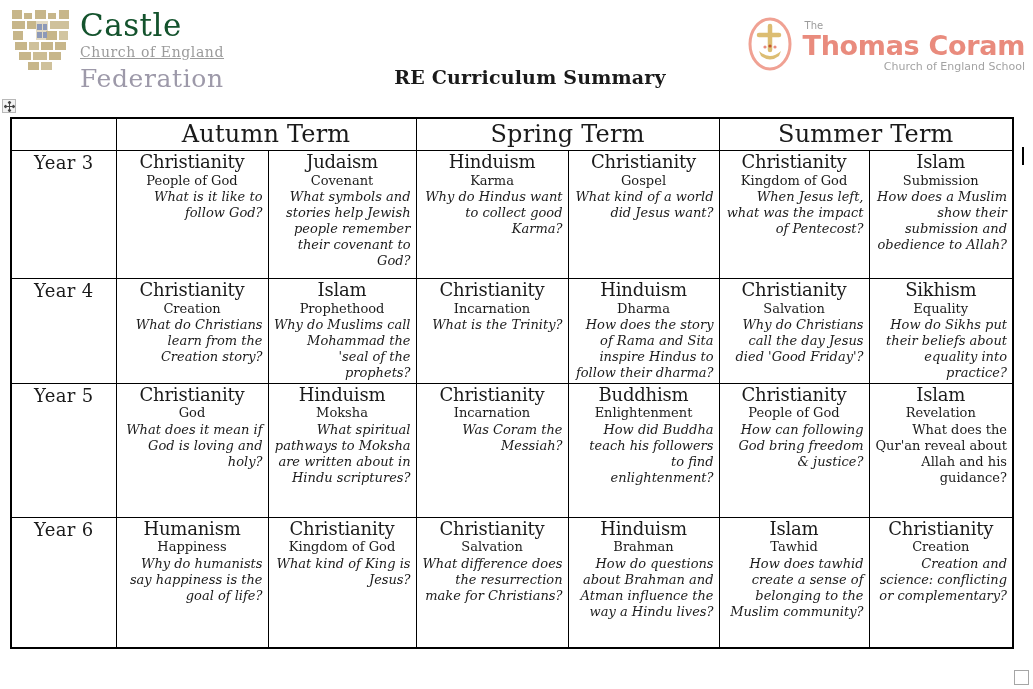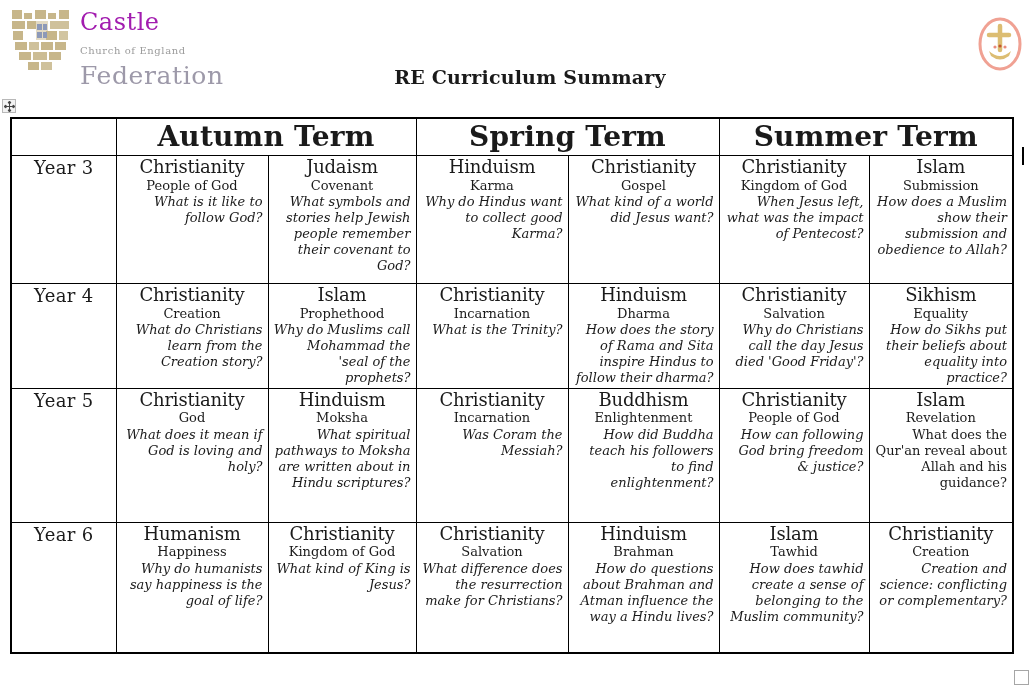--- a/index.html
+++ b/index.html
@@ -3,22 +3,22 @@
 <meta charset="utf-8">
 <style>
   * { margin:0; padding:0; box-sizing:border-box; }
   html,body { width:1033px; height:689px; background:#ffffff; overflow:hidden;
     font-family:"DejaVu Serif", serif; color:#1a1a1a; }
   .page { position:relative; width:1033px; height:689px; background:#fff; }
 
   
   .logo-left { position:absolute; left:10px; top:8px; display:flex; align-items:flex-start; gap:8px; }
   .castle-text { line-height:1; padding-top:2px; }
-  .castle-name { font-size:24px; color:#a21caf; letter-spacing:0.5px; }
-  .castle-sub  { font-size:10px; color:#9b9b9b; letter-spacing:0.6px; margin-top:12px; }
+  .castle-name { font-size:31px; color:#14532d; letter-spacing:0.5px; }
+  .castle-sub  { font-size:14px; color:#9b9b9b; letter-spacing:0.6px; margin-top:4px;text-decoration:underline; }
   .castle-fed  { font-size:25px; color:#9d99a9; letter-spacing:0.6px; margin-top:7px; }
 
   .logo-right { position:absolute; right:8px; top:14px; display:flex; align-items:center; gap:8px; }
   .coram-text { text-align:left; font-family:"DejaVu Sans", sans-serif; line-height:1; }
   .coram-the  { font-size:10px; color:#9b9b9b; margin-left:2px; }
   .coram-name { font-size:27px; color:#e98b7d; font-weight:600; letter-spacing:-0.3px; margin-top:1px; }
   .coram-sub  { font-size:11px; color:#a3a3a3; text-align:right; margin-top:2px; }
 
   
   .page-title { position:absolute; left:0; top:66px; width:1060px; text-align:center;
@@ -29,21 +29,21 @@
     border:1px solid #b8b8b8; background:#f2f2f2; display:flex; align-items:center; justify-content:center; }
   .resize-handle { position:absolute; left:1014px; top:670px; width:15px; height:15px;
     border:1.5px solid #a6a6a6; background:#ffffff; }
   .text-cursor { position:absolute; left:1022px; top:147px; width:2px; height:18px; background:#000; }
 
   
   table.curriculum { position:absolute; left:10px; top:117px; width:1002px;
     border-collapse:collapse; table-layout:fixed; }
   .curriculum th, .curriculum td { border:1.6px solid #000; vertical-align:top; text-align:center; padding:1px 5px 2px; }
   .curriculum { border:2.2px solid #000; }
-  .term-head { font-size:28px; font-weight:700; letter-spacing:0.2px; padding:1px 0 2px; }
+  .term-head { font-size:24px; font-weight:400; letter-spacing:0.2px; padding:1px 0 2px; }
   .year-cell { font-size:18px; font-weight:500; padding-top:3px; letter-spacing:0.3px; }
   .religion  { font-size:18px; font-weight:400; letter-spacing:-0.2px; line-height:1.15; }
   .theme     { font-size:13px; font-weight:500; line-height:1.2; }
   .question  { font-size:13px; font-style:italic; line-height:1.22; margin-top:1px;text-align:right; }
   .question.upright { font-style:normal; }
 </style>
 </head>
 <body>
 
 <div class="page">
@@ -94,20 +94,25 @@
       <svg width="50" height="60" viewBox="0 0 50 60">
         <ellipse cx="25" cy="30" rx="20" ry="25" fill="none" stroke="#f0a193" stroke-width="3"></ellipse>
         <path d="M25 12 v24" stroke="#dcbd72" stroke-width="4.5" fill="none" stroke-linecap="round"></path>
         <path d="M14 21 h20" stroke="#dcbd72" stroke-width="4.5" fill="none" stroke-linecap="round"></path>
         <path d="M14 37 q11 10 22 0 l-2 5 q-9 7 -18 0 z" fill="#dcbd72"></path>
         <circle cx="20" cy="33" r="1.6" fill="#e98b7d"></circle>
         <circle cx="25" cy="32" r="1.6" fill="#c4552e"></circle>
         <circle cx="30" cy="33" r="1.6" fill="#e98b7d"></circle>
       </svg>
     </span>
+    <span class="coram-text">
+      <div class="coram-the">The</div>
+      <div class="coram-name">Thomas Coram</div>
+      <div class="coram-sub">Church of England School</div>
+    </span>
   </div>
 
   <div class="page-title">RE Curriculum Summary</div>
 
   <div class="move-handle">
     <svg width="11" height="11" viewBox="0 0 11 11" stroke="#444" stroke-width="1" fill="#444">
       <path d="M5.5 0 L7 2 H4 Z"></path>
         <path d="M5.5 11 L4 9 H7 Z"></path>
       <path d="M0 5.5 L2 4 V7 Z"></path>
         <path d="M11 5.5 L9 7 V4 Z"></path>

